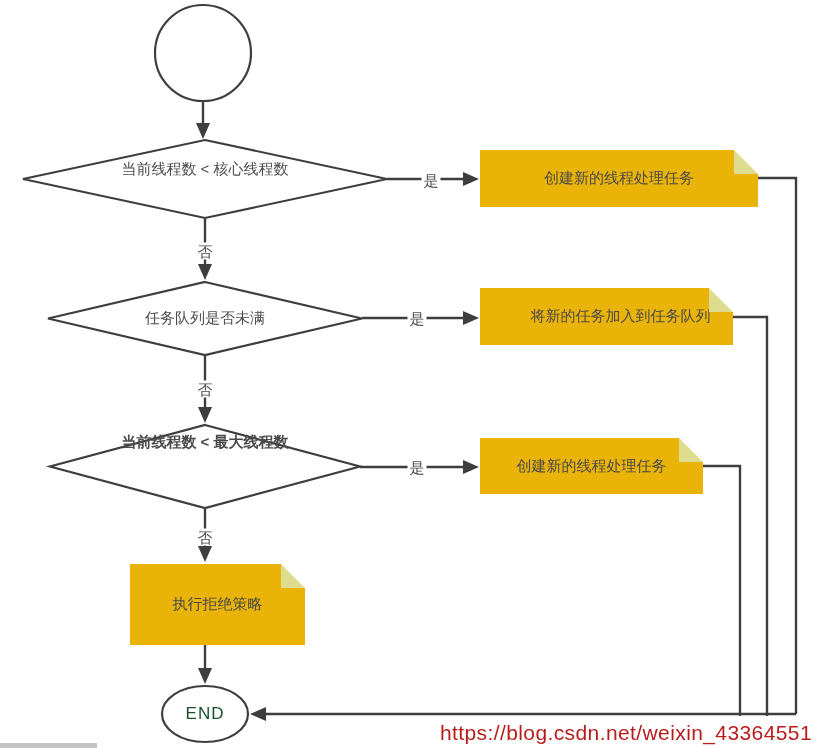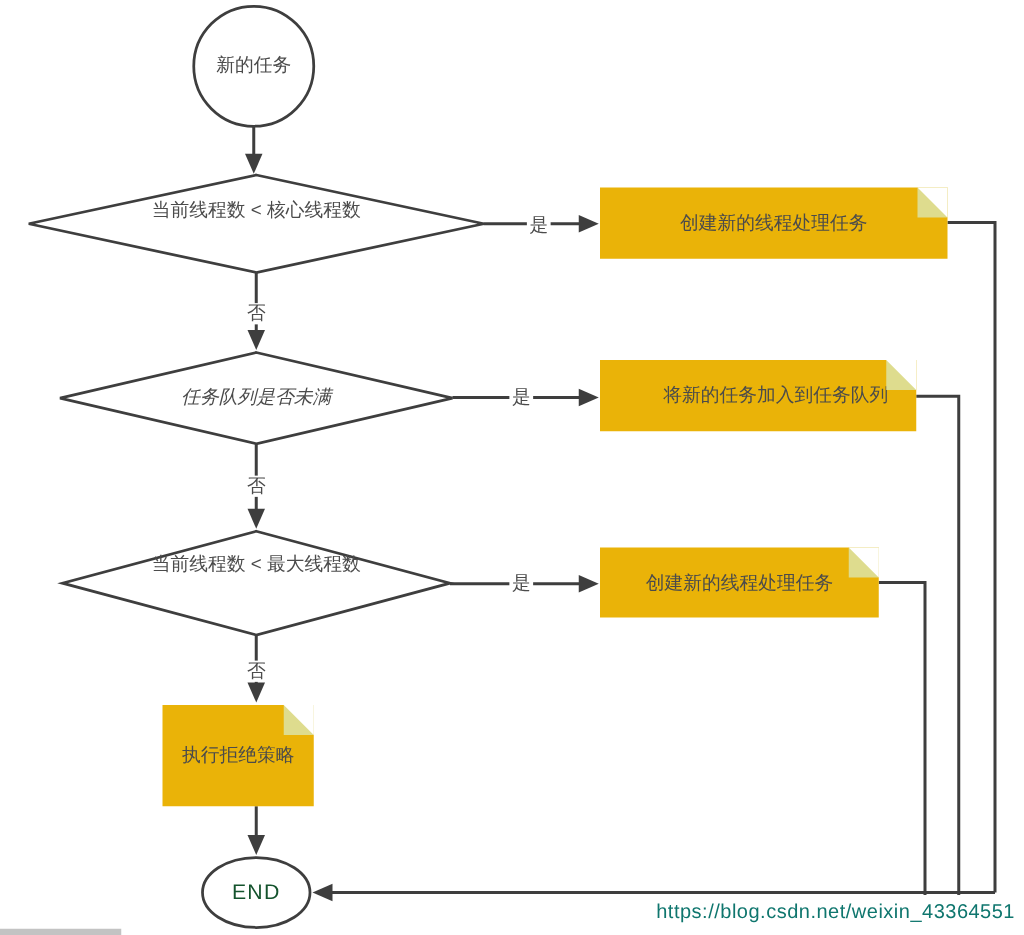--- a/index.html
+++ b/index.html
@@ -26,21 +26,21 @@
     color:#4b4b4b; font-size:15px; text-align:center; white-space:nowrap;
   }
   .note .fold {
     position:absolute; top:0; right:0; width:0; height:0;
     border-style:solid; border-width:0 24px 24px 0;
     border-color:#ffffff #ffffff #dedc8e #dedc8e;
   }
   .end-label { color:#14532d; font-size:17px; letter-spacing:1px; }
   .watermark {
     position:absolute; top:721px; right:7px;
-    color:#0f766e; font-size:16px; letter-spacing:0.4px; white-space:nowrap;
+    color:#b91c1c; font-size:21px; letter-spacing:0.4px; white-space:nowrap;
   }
   .scroll-frag {
     position:absolute; left:0; top:743px; width:97px; height:5px;
     background:#c3c3c3;
   }
 </style>
 </head>
 <body>
 
 <div class="canvas">
@@ -76,46 +76,45 @@
 
     <g fill="#ffffff" stroke="#3e3e3e" stroke-width="2.2">
       <circle cx="203" cy="53" r="48"></circle>
       <polygon points="205,140 387,179 205,218 23,179"></polygon>
       <polygon points="205,282 362,318.5 205,355 48,318.5"></polygon>
       <polygon points="205,425 360,466.5 205,508 50,466.5"></polygon>
       <ellipse cx="205" cy="714" rx="43" ry="28"></ellipse>
     </g>
   </svg>
 
-  <div class="shape-label" style="left:153px;top:5px;width:100px;height:96px;">新的任务</div>
 
   <div class="shape-label" style="left:40px;top:149px;width:330px;height:40px;">当前线程数 &lt; 核心线程数</div>
 
-  <div class="shape-label" style="left:65px;top:298px;width:280px;height:41px;font-style:italic;">任务队列是否未满</div>
+  <div class="shape-label" style="left:65px;top:298px;width:280px;height:41px;">任务队列是否未满</div>
 
-  <div class="shape-label" style="left:65px;top:432px;width:280px;height:41px;">当前线程数 &lt; 最大线程数</div>
+  <div class="shape-label" style="left:65px;top:422px;width:280px;height:41px;font-weight:bold;">当前线程数 &lt; 最大线程数</div>
 
   <div class="shape-label end-label" style="left:162px;top:686px;width:86px;height:56px;">END</div>
 
   <div class="note" style="left:480px;top:150px;width:278px;height:57px;">
     <span class="fold"></span>
     <span>创建新的线程处理任务</span>
   </div>
 
   <div class="note" style="left:480px;top:288px;width:253px;height:57px;padding-left:28px;">
     <span class="fold"></span>
     <span>将新的任务加入到任务队列</span>
   </div>
 
   <div class="note" style="left:480px;top:438px;width:223px;height:56px;">
     <span class="fold"></span>
     <span>创建新的线程处理任务</span>
   </div>
 
-  <div class="note" style="left:130px;top:564px;width:121px;height:81px;justify-content:center;">
+  <div class="note" style="left:130px;top:564px;width:175px;height:81px;justify-content:center;">
     <span class="fold"></span>
     <span>执行拒绝策略</span>
   </div>
 
   <div class="edge-label" style="left:431px;top:180px;">是</div>
   <div class="edge-label" style="left:417px;top:318px;">是</div>
   <div class="edge-label" style="left:417px;top:467px;">是</div>
   <div class="edge-label" style="left:205px;top:251px;">否</div>
   <div class="edge-label" style="left:205px;top:389px;">否</div>
   <div class="edge-label" style="left:205px;top:537px;">否</div>

